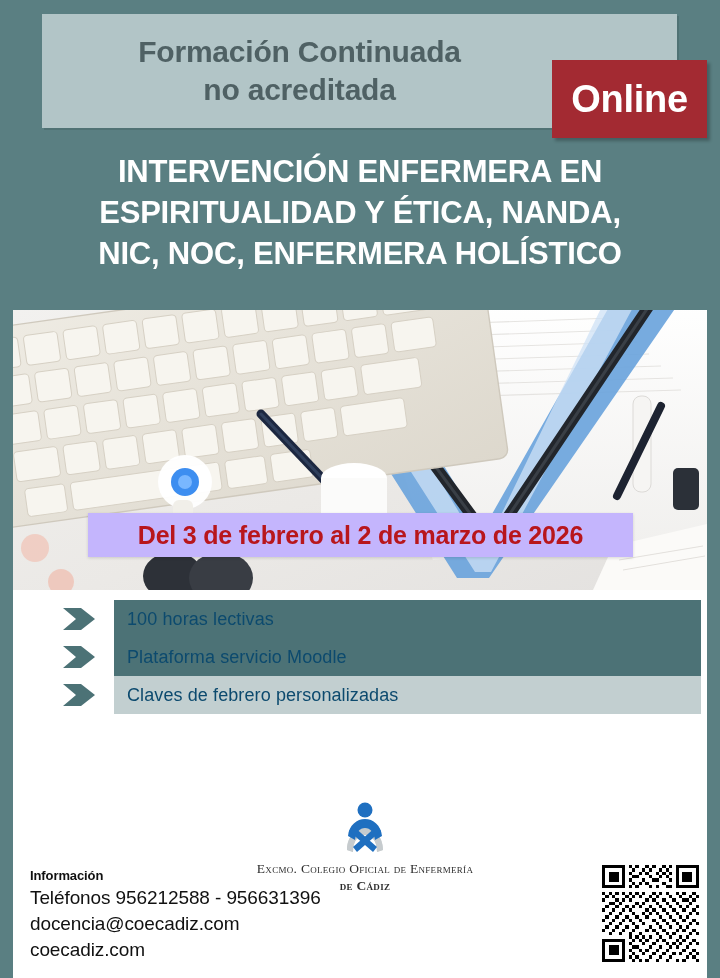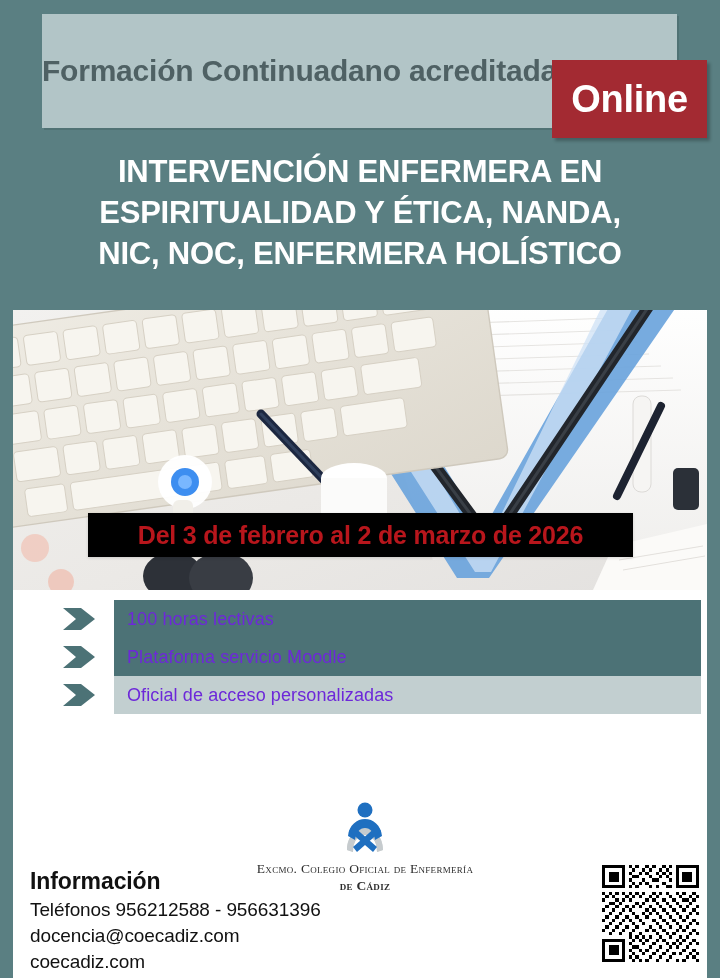--- a/index.html
+++ b/index.html
@@ -33,21 +33,21 @@
     background: #b2c5c7;
     box-shadow: 2px 2px 0 rgba(0,0,0,0.10);
   }
   .header-band-inner {
     position: absolute;
     left: 0;
     top: 0;
     right: 0;
     bottom: 0;
     display: flex;
-    flex-direction: row;
+    flex-direction: column;
     align-items: center;
     justify-content: center;
     padding-right: 120px;
     box-sizing: border-box;
   }
   .header-line {
     color: #4f6164;
     font-size: 30px;
     font-weight: bold;
     line-height: 1.28;
@@ -102,21 +102,21 @@
   }
   .photo svg { display: block; width: 694px; height: 280px; }
 
   
   .date-banner {
     position: absolute;
     left: 88px;
     top: 513px;
     width: 545px;
     height: 44px;
-    background: #000000;
+    background: #c4b5fd;
     display: flex;
     align-items: center;
     justify-content: center;
     box-shadow: 0 1px 3px rgba(0,0,0,0.14);
   }
   .date-banner span {
     color: #b8161c;
     font-size: 25px;
     font-weight: bold;
     letter-spacing: -0.2px;
@@ -151,21 +151,21 @@
     top: 0;
     width: 587px;
     height: 38px;
   }
   .feature-row.dark .feature-bar { background: #4c7276; }
   .feature-row.light .feature-bar { background: #c2cfd0; }
   .feature-label {
     position: relative;
     z-index: 2;
     margin-left: 114px;
-    color: #6d28d9;
+    color: #0c4a6e;
     font-size: 18px;
     line-height: 38px;
     letter-spacing: 0.1px;
     white-space: nowrap;
   }
   .chevron {
     position: absolute;
     left: 50px;
     top: 8px;
     width: 36px;
@@ -199,21 +199,21 @@
   .logo-text .l2 { display: block; font-weight: bold; }
 
   
   .contact {
     position: absolute;
     left: 30px;
     top: 868px;
     color: #111111;
   }
   .contact-title {
-    font-size: 23px;
+    font-size: 13px;
     font-weight: bold;
     margin-bottom: 2px;
     letter-spacing: -0.1px;
   }
   .contact-line {
     font-size: 19px;
     line-height: 1.37;
     letter-spacing: -0.1px;
   }
 
@@ -401,21 +401,21 @@
         <span class="feature-label">Plataforma servicio Moodle</span>
       </div>
 
       <div class="feature-row light">
         <div class="feature-bar"></div>
         <span class="chevron">
           <svg viewBox="0 0 36 22">
               <polygon points="0,0 18,0 32,11 18,22 0,22 13,11" fill="#4c7276"></polygon>
             </svg>
         </span>
-        <span class="feature-label">Oficial de acceso personalizadas</span>
+        <span class="feature-label">Claves de febrero personalizadas</span>
       </div>
 
 
     </div>
   </div>
 
   <div class="logo-block">
     <div class="logo-mark">
       <svg viewBox="0 0 56 56">
         <path d="M10 50 C10 34, 22 28, 28 28 C34 28, 46 34, 46 50 L40 52 C40 40, 34 35, 28 35 C22 35, 16 40, 16 52 Z" fill="#c6cbcd"></path>

